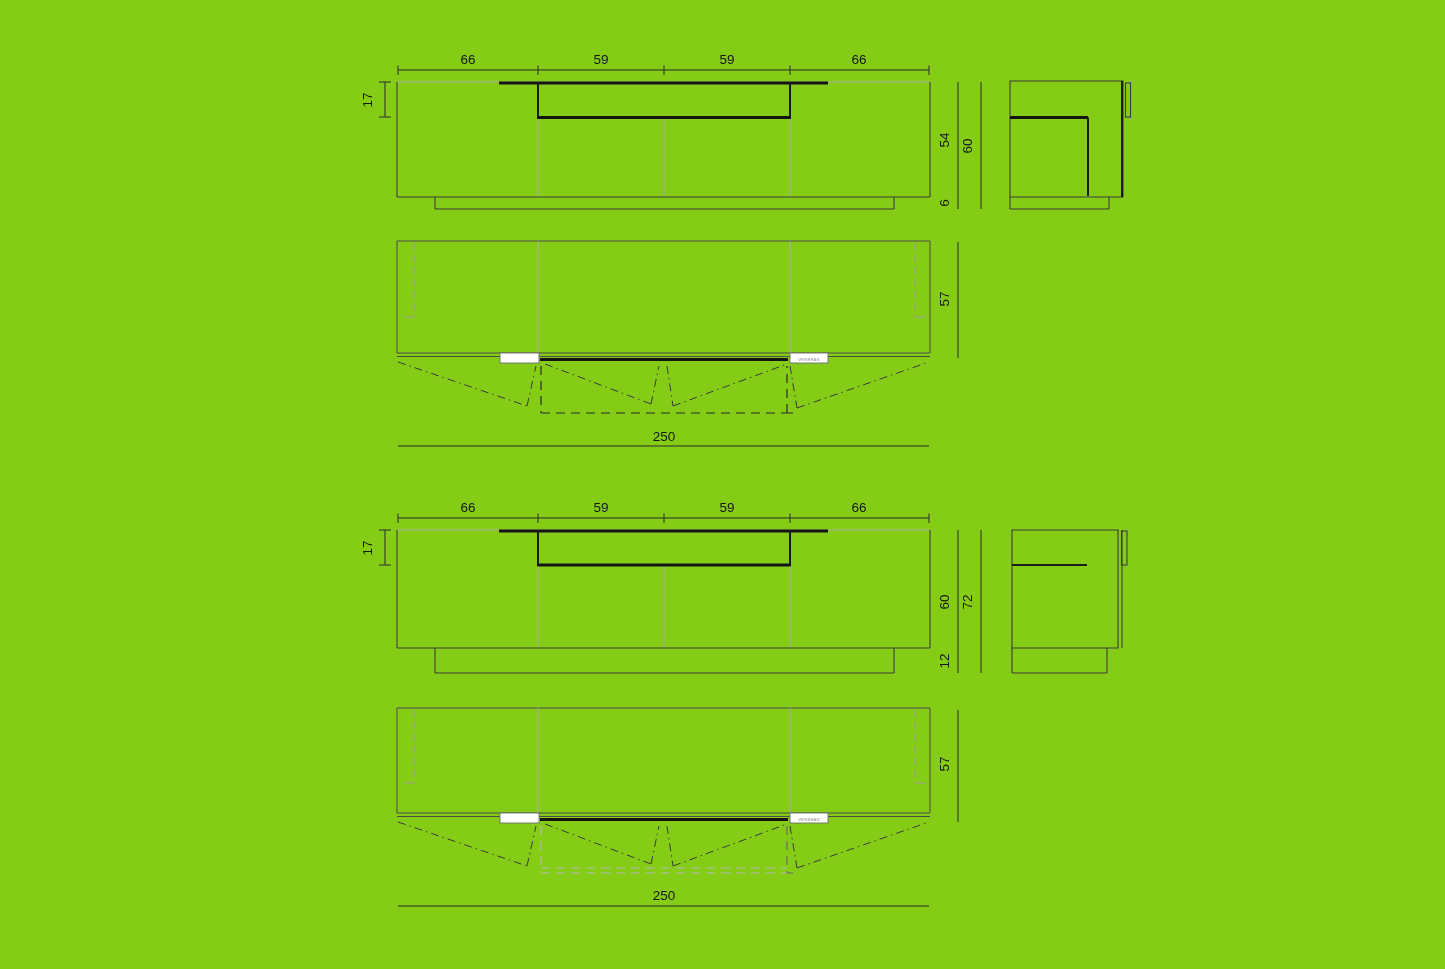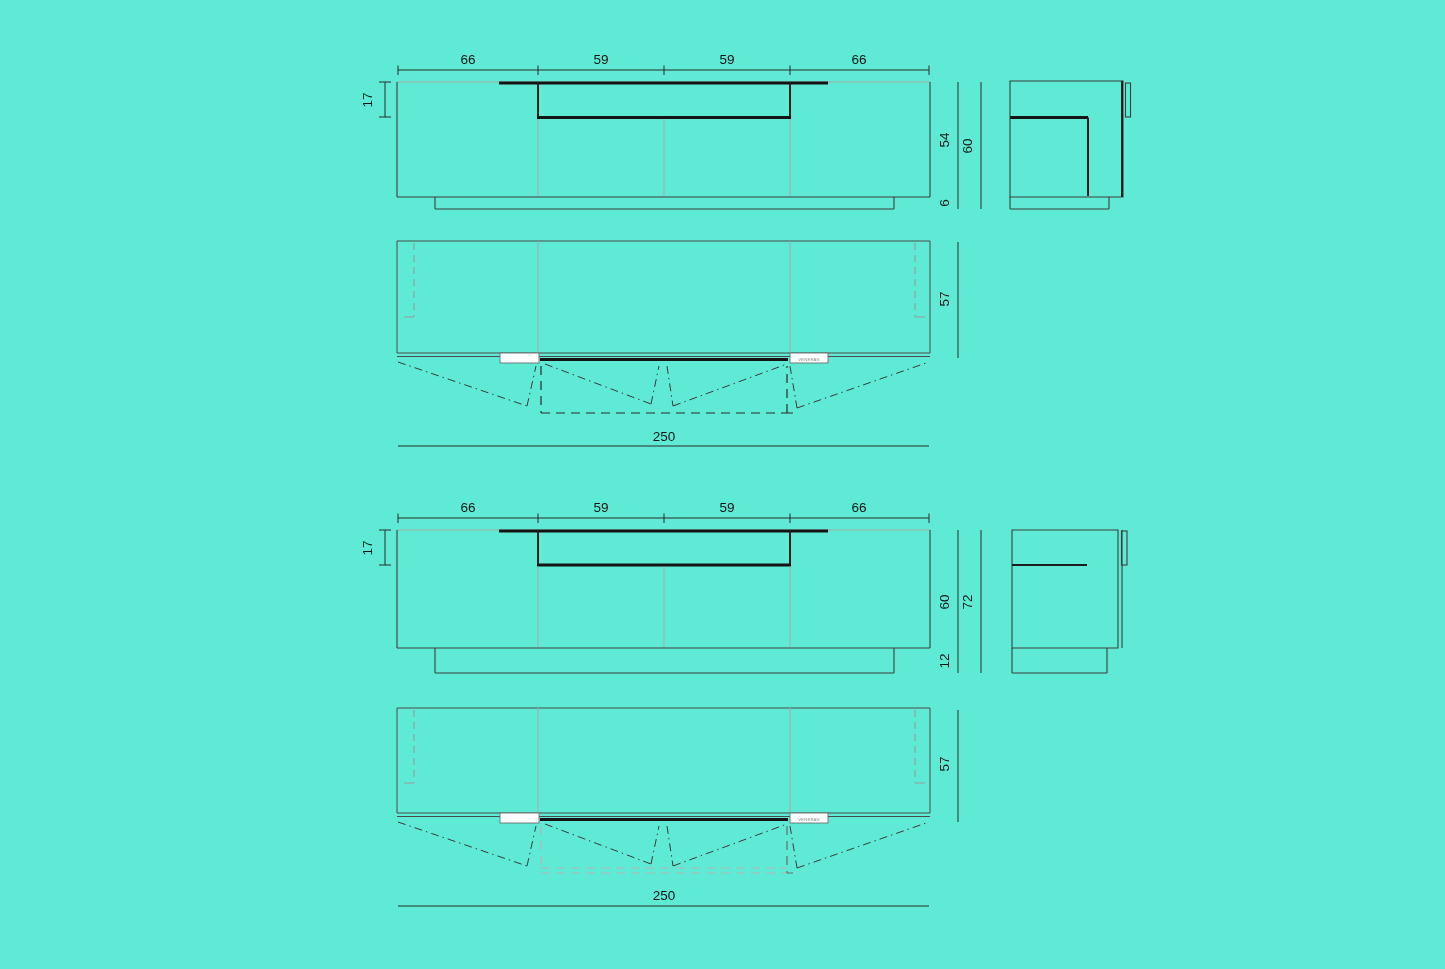--- a/index.html
+++ b/index.html
@@ -1,16 +1,16 @@
 <!DOCTYPE html>
 <html><head>
 <meta charset="utf-8">
 <style>
   html,body{margin:0;padding:0;background:#ffffff;}
-  .stage{position:relative;width:1445px;height:969px;background:#5eead4;overflow:hidden;text-align:center;}
+  .stage{position:relative;width:1445px;height:969px;background:#84cc16;overflow:hidden;text-align:center;}
   svg{display:block;}
   
   .ol  {stroke:#3c3c3c;stroke-width:1.1;fill:none;}
   .olp {stroke:#4a4a4a;stroke-width:1;fill:none;}
   .lt  {stroke:#a9a9a9;stroke-width:1;fill:none;}
   .dk  {stroke:#141414;stroke-width:2.8;fill:none;}
   .dk2 {stroke:#1c1c1c;stroke-width:2;fill:none;}
   .dim {stroke:#2b2b2b;stroke-width:1;fill:none;}
   .hid {stroke:#9a9a9a;stroke-width:1.1;fill:none;stroke-dasharray:7 5;}
   .hidt{stroke:#9a9a9a;stroke-width:1.1;fill:none;}

